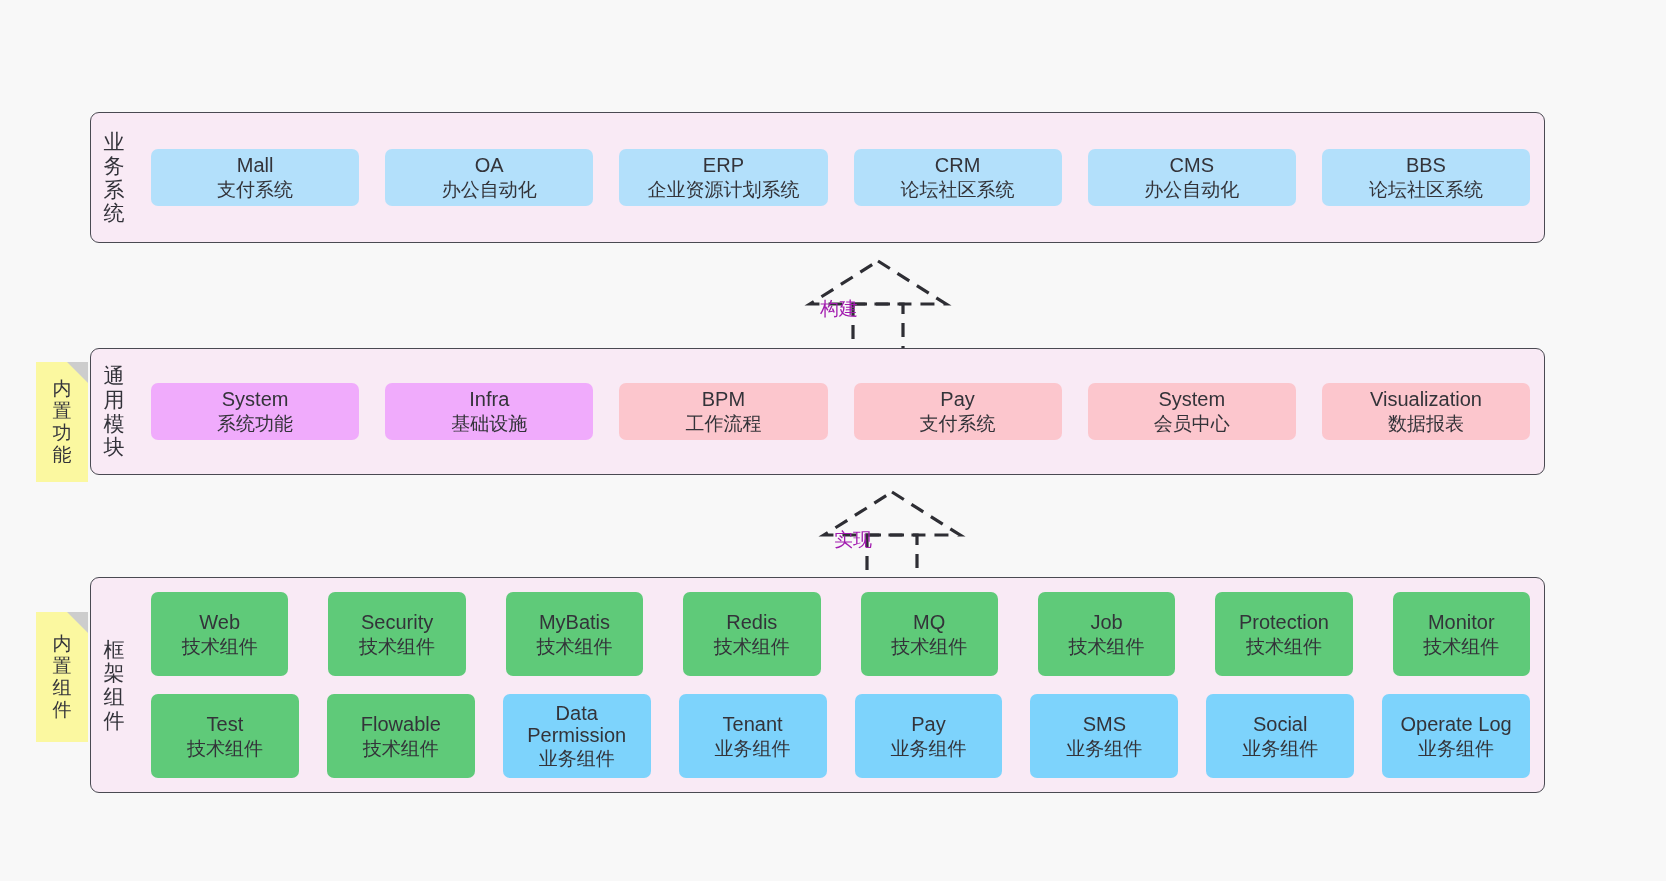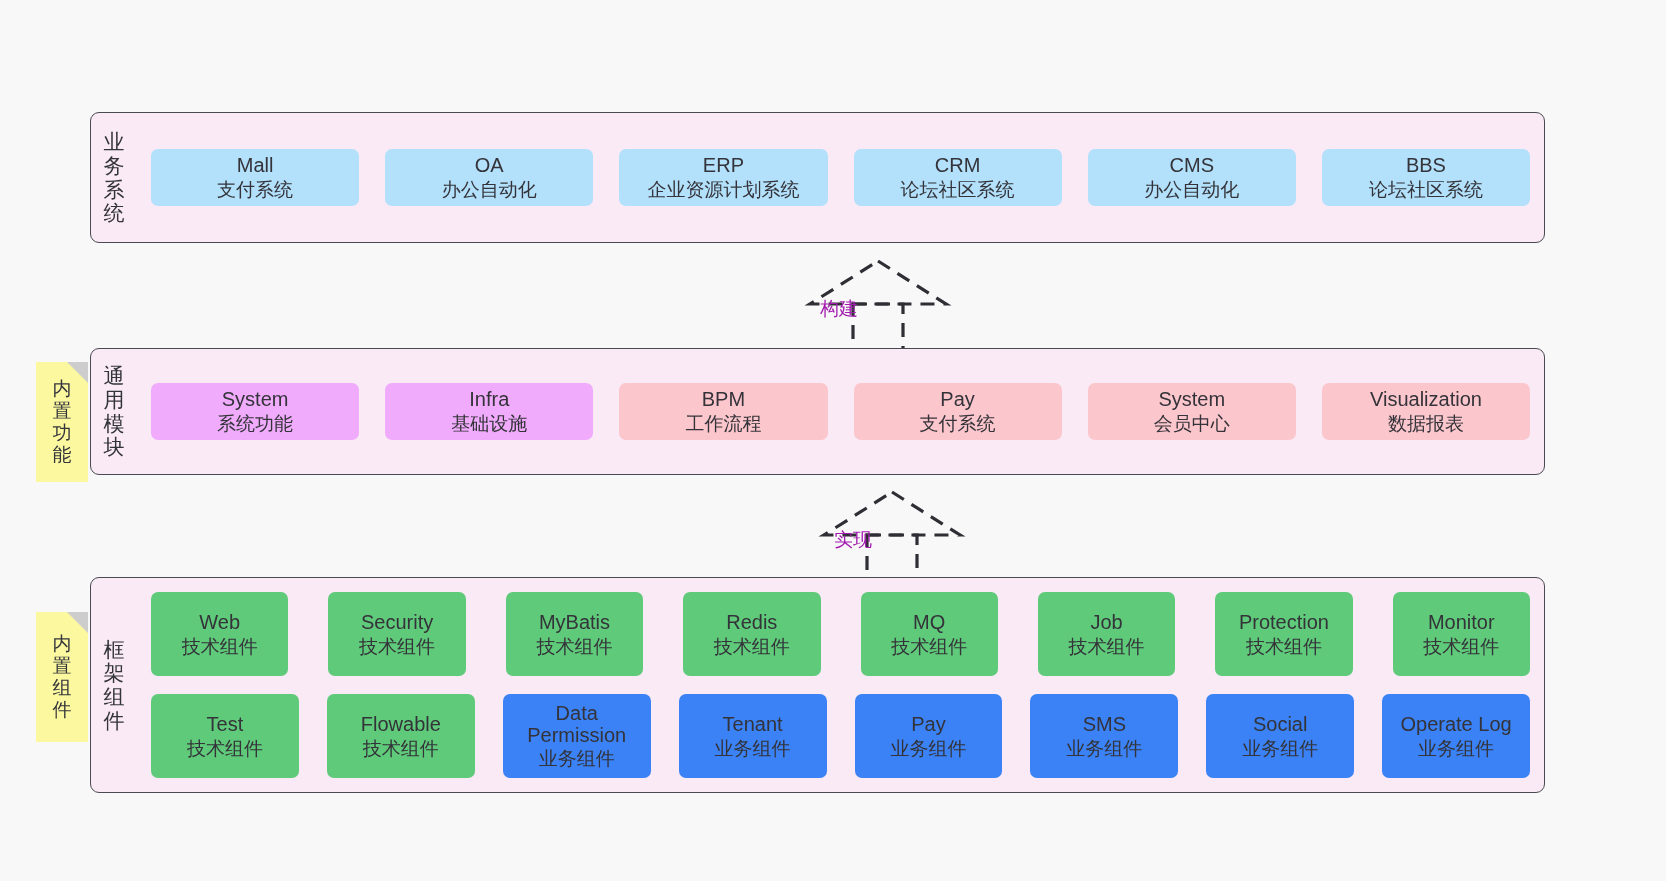--- a/index.html
+++ b/index.html
@@ -61,21 +61,21 @@
     padding: 4px 6px;
   }
   .cell .t-en { font-size: 20px; }
   .cell .t-cn { font-size: 19px; }
 
   
   .c-blue       { background: #b3e0fb; text-align: right; }
   .c-red        { background: #f0abfc; }
   .c-pink       { background: #fcc6cd; }
   .c-green      { background: #5fca79; }
-  .c-lightgreen { background: #3b82f6; }
+  .c-lightgreen { background: #7dd3fc; }
 
   
   .note {
     position: absolute;
     background: #fbf8a0;
     font-size: 19px;
     color: #33333a;
     display: flex;
     flex-direction: column;
     align-items: center;

